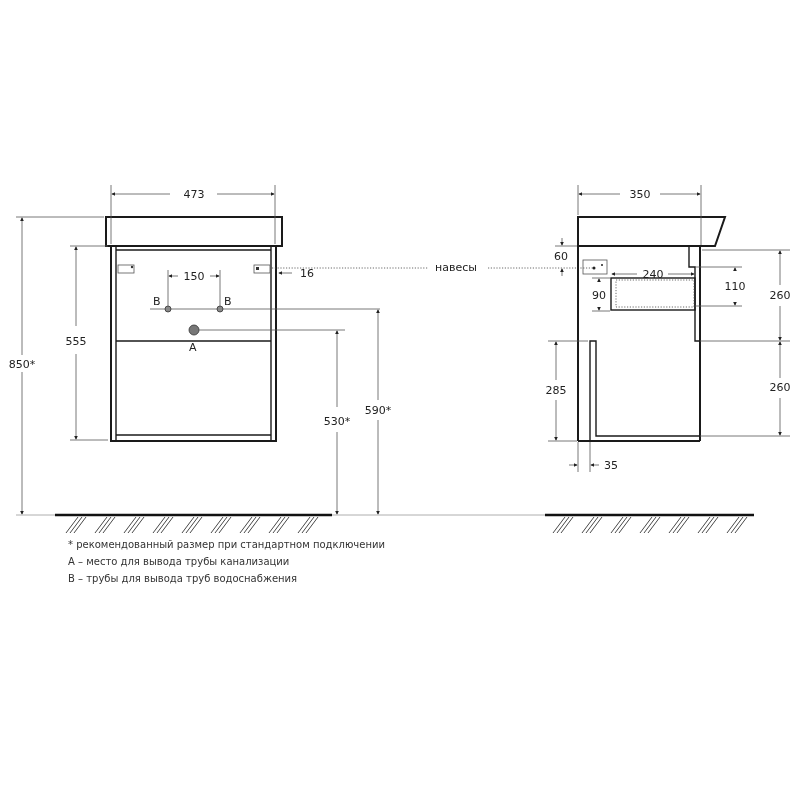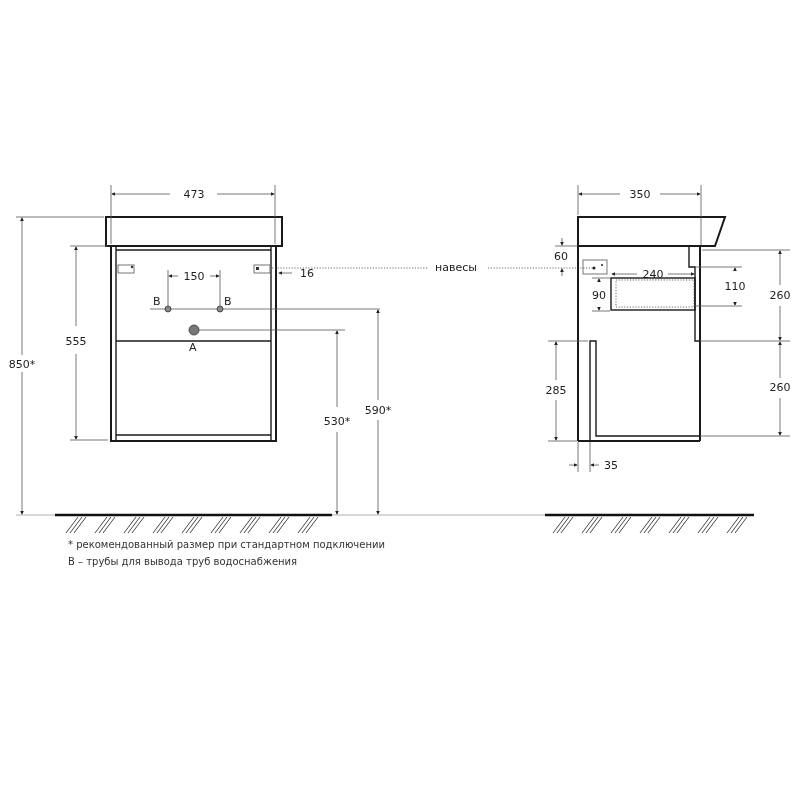--- a/index.html
+++ b/index.html
@@ -186,14 +186,15 @@
                M640,533 L652,517 M644,533 L656,517 M648,533 L660,517
                M669,533 L681,517 M673,533 L685,517 M677,533 L689,517
                M698,533 L710,517 M702,533 L714,517 M706,533 L718,517
                M727,533 L739,517 M731,533 L743,517 M735,533 L747,517"></path>
     </g>
   </g>
 </svg>
 
 <div class="notes">
   <div>* рекомендованный размер при стандартном подключении</div>
+  <div>A – место для вывода трубы канализации</div>
   <div>B – трубы для вывода труб водоснабжения</div>
 </div>
 
 </body></html>

